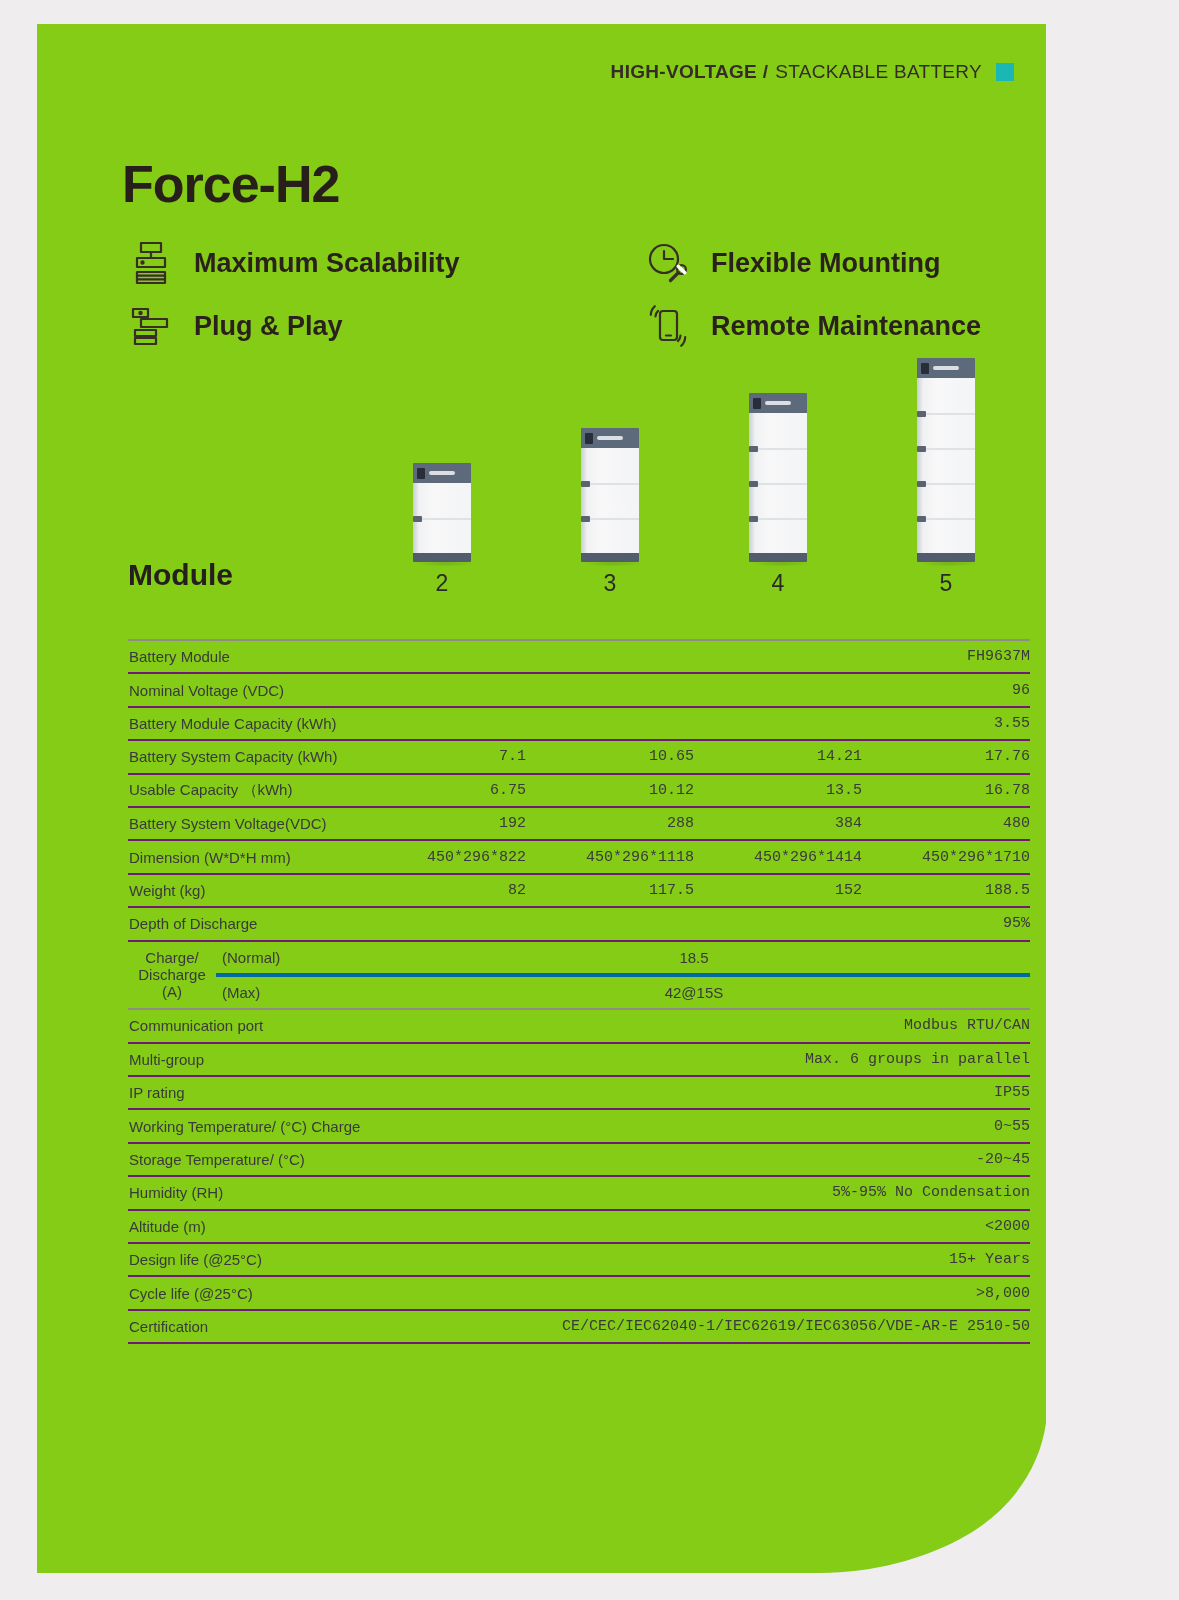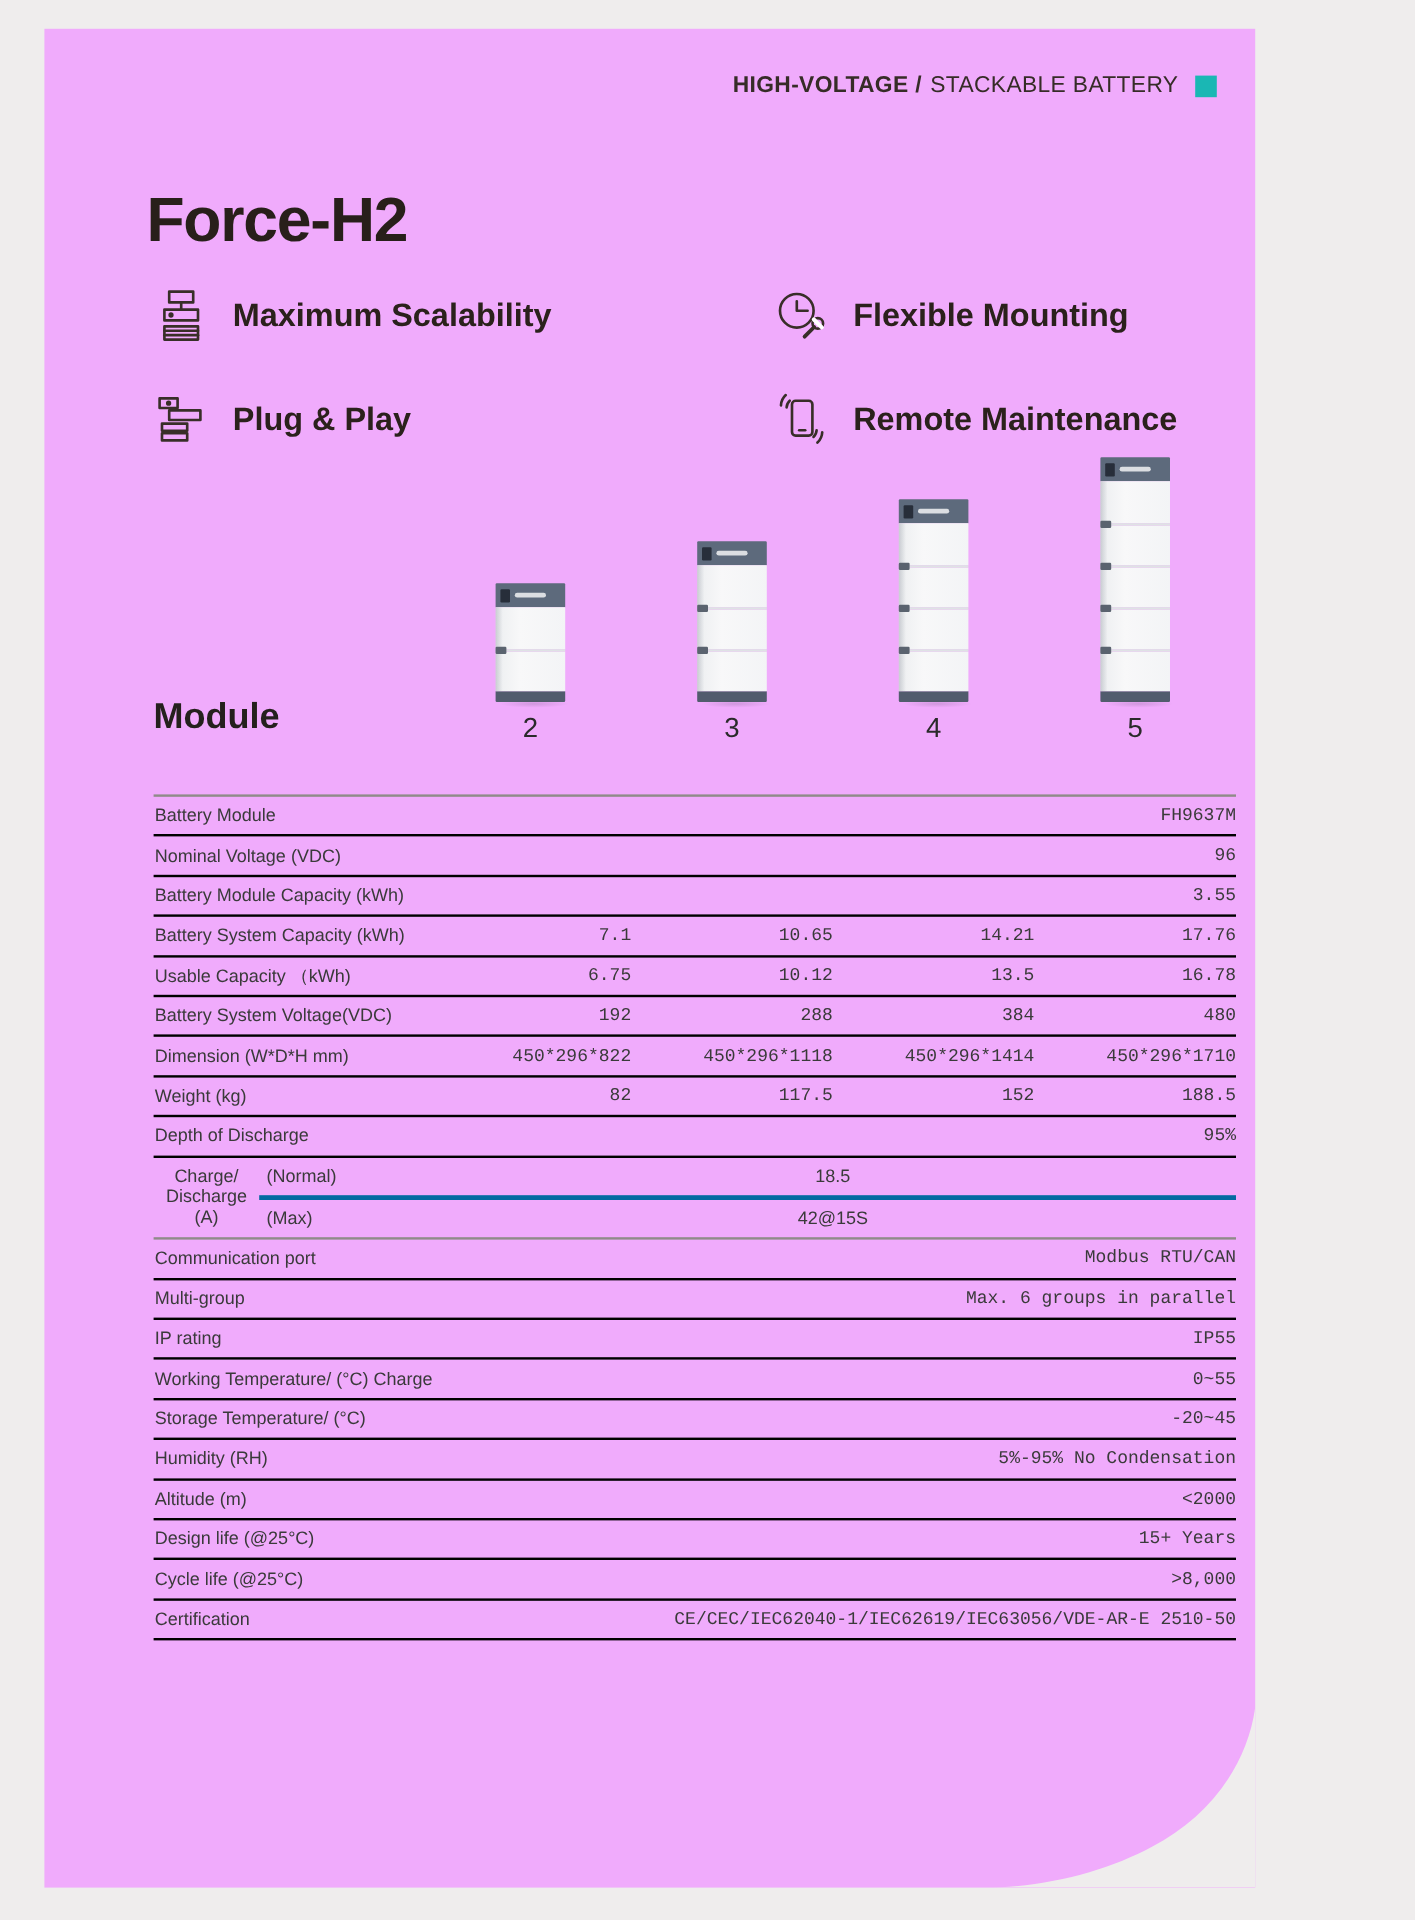--- a/index.html
+++ b/index.html
@@ -1,34 +1,34 @@
 <!DOCTYPE html>
 <html><head>
 <meta charset="utf-8">
 <style>
   html,body{margin:0;padding:0;}
   body{
     width:1179px;height:1600px;position:relative;overflow:hidden;
     background:#efeded;
     font-family:"Liberation Sans",sans-serif;
   }
-  .sheet{position:absolute;left:37px;top:24px;width:1009px;height:1549px;background:#f0abfc;}
+  .sheet{position:absolute;left:37px;top:24px;width:1009px;height:1549px;background:#84cc16;}
 
   
   .header{position:absolute;top:37px;right:32px;display:flex;align-items:center;gap:14px;}
   .header-text{font-size:19px;color:#362c27;letter-spacing:.3px;}
   .cat-bold{font-weight:700;}
   .cat-light{font-weight:400;margin-left:7px;}
   .accent-square{width:18px;height:18px;background:#1ab7b4;}
 
   
   .page-title{margin:134px 0 0 85px;font-size:52px;font-weight:700;color:#281f1a;letter-spacing:-1px;line-height:1;}
 
   
-  .features{margin:30px 0 0 91px;display:grid;grid-template-columns:517px auto;row-gap:40px;}
+  .features{margin:30px 0 0 91px;display:grid;grid-template-columns:517px auto;row-gap:17px;}
   .feature{display:flex;align-items:center;gap:20px;}
   .feature-label{font-size:27px;font-weight:700;color:#2b211c;}
   .f-icon{flex:0 0 auto;stroke:#382e28;fill:none;stroke-width:2.2;stroke-linecap:round;stroke-linejoin:round;}
 
   
   .figure{margin:2px 0 0 91px;width:902px;height:244px;display:grid;grid-template-columns:230px repeat(4,1fr);}
   .fig-cell{display:flex;flex-direction:column;align-items:center;justify-content:flex-end;}
   .fig-label-cell{align-items:flex-start;justify-content:flex-end;font-weight:bold;}
   .module-label{font-size:30px;color:#25201d;margin-bottom:3px;}
   .tower{position:relative;width:58px;}
@@ -41,21 +41,21 @@
   .tw-logo{width:26px;height:4px;background:rgba(255,255,255,.78);border-radius:2px;}
   .tw-mod{position:relative;box-sizing:border-box;height:35px;
     background:linear-gradient(90deg,#eceef0,#f8f8f9 35%,#f3f4f6);}
   .tw-mod + .tw-mod{border-top:2px solid #dfe2e5;}
   .tw-mod + .tw-mod::before{content:'';position:absolute;left:0;top:-4px;width:9px;height:6px;background:#5a636f;border-radius:1px;z-index:3;}
   .tw-base{height:9px;background:#515c6d;border-radius:0 0 1px 1px;}
   .tw-count{margin-top:10px;font-size:23px;color:#2a2a2a;text-align:center;line-height:1;}
 
   
   .spec-table{margin:44px 0 0 91px;width:902px;border-top:2px solid #8f8b88;font-size:15px;color:#3a3a3a;}
-  .t-row{display:grid;grid-template-columns:230px repeat(4,1fr);align-items:center;height:31.4px;border-bottom:2px solid #000000;}
+  .t-row{display:grid;grid-template-columns:230px repeat(4,1fr);align-items:center;height:31.4px;border-bottom:2px solid #701a75;}
   .t-row.single{grid-template-columns:230px 1fr;}
   .t-label{padding-left:1px;white-space:nowrap;}
   .t-value,.t-value-merged{text-align:right;font-family:Liberation Mono, monospace;}
   .t-group{display:grid;grid-template-columns:88px 1fr;border-bottom:2px solid #8f8b88;}
   .t-glabel{display:flex;flex-direction:column;justify-content:center;line-height:17px;text-align:center;}
   .t-subrow{display:flex;align-items:center;height:31.4px;}
   .t-subrow + .t-subrow{border-top:4px solid #0369a1;}
   .t-sublabel{width:142px;padding-left:6px;box-sizing:border-box;white-space:nowrap;}
   .t-subvalue{flex:1;text-align:center;}
 

